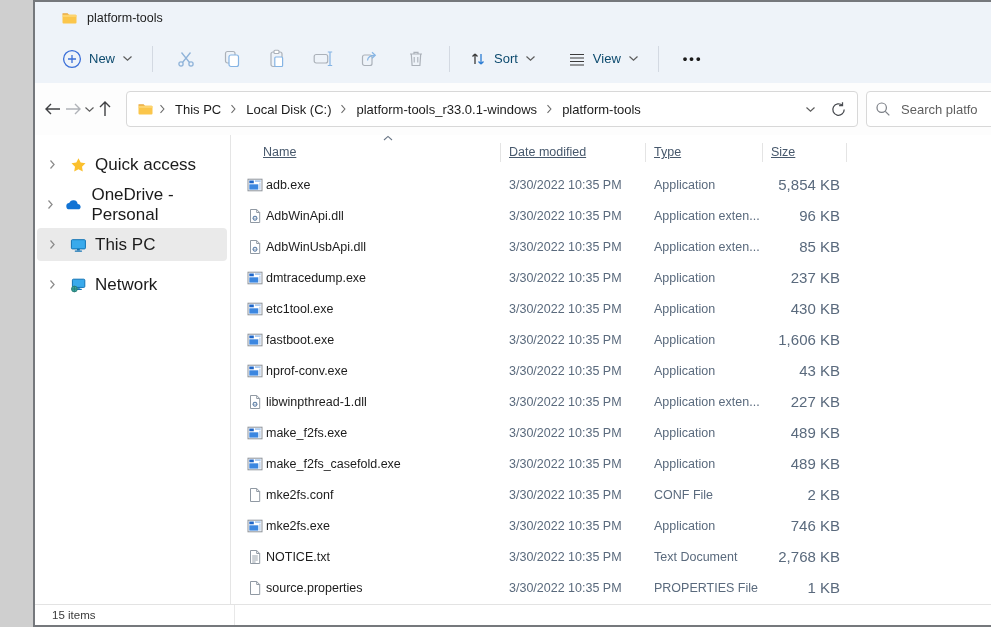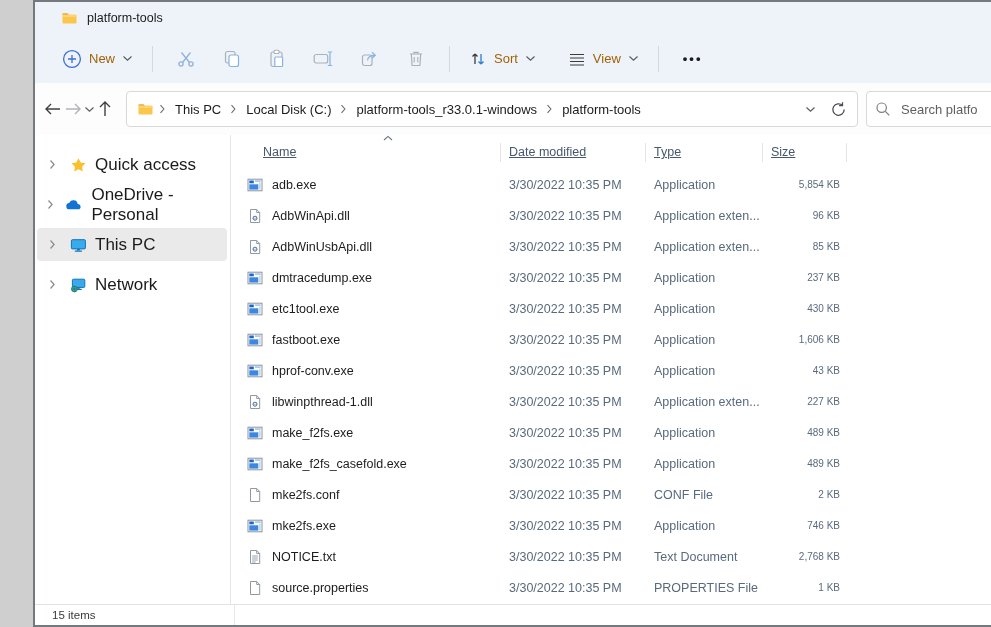--- a/index.html
+++ b/index.html
@@ -8,21 +8,21 @@
     width:991px; height:627px; background:#fff; position:relative; overflow:hidden;
     border:2px solid #75787c; display:flex; flex-direction:column;margin-left:33px;
   }
   
   .titlebar{ height:32px; background:#eef3f9; display:flex; align-items:center; flex:0 0 auto; }
   .tab{ display:flex; align-items:center; gap:9px; padding-left:26px; height:100%; }
   .tab-title{ font-size:12.5px; color:#1b1b1b; }
   
   .toolbar{ height:49px; background:#eef3f9; display:flex; align-items:center; padding-left:18px; flex:0 0 auto; }
   .tbtn{ display:flex; align-items:center; gap:7px; padding:6px 9px; border-radius:5px; cursor:default; }
-  .tbtn .lbl{ font-size:13px; color:#a16207; }
+  .tbtn .lbl{ font-size:13px; color:#0c4a6e; }
   .tsep{ width:1px; height:26px; background:#d3d9e2; margin:0 10px; }
   .icon-btn{ width:46px; display:flex; justify-content:center; padding:6px 0; }
   .dots{ letter-spacing:2px; font-weight:bold; color:#1b1b1b; font-size:13px; padding:0 14px; }
   
   .navrow{ height:52px; background:#fdfdfd; display:flex; align-items:center; padding:0 0 0 8px; flex:0 0 auto; overflow:hidden; }
   .navbtn{ width:30px; height:30px; display:flex; align-items:center; justify-content:center; margin:0 1px; border-radius:4px; }
   .addressbox{
     height:36px; flex:0 0 732px; margin-left:12px; border:1px solid #d8d8d8; border-radius:4px;
     background:#fff; display:flex; align-items:center; padding:0 8px 0 10px; overflow:hidden;
   }
@@ -48,23 +48,23 @@
   .side-label{ font-size:17px; color:#1b1b1b; margin-left:2px; }
   
   .filearea{ flex:1 1 auto; position:relative; padding-left:14px; overflow:hidden; }
   .cols{ display:grid; grid-template-columns:256px 145px 117px 84px; }
   .lheader{ height:34px; align-items:center; position:relative; }
   .hcell{ position:relative; font-size:12.5px; color:#47586c; padding-left:8px; height:100%; display:flex; align-items:center;text-decoration:underline; }
   .hcell.first{ padding-left:18px; }
   .hcell::after{ content:""; position:absolute; right:0; top:8px; height:19px; width:1px; background:#e4e4e4; }
   .sortcaret{ position:absolute; left:138px; top:0px; color:#6a7686; }
   .row{ height:31px; align-items:center; }
-  .cell-name{ display:flex; align-items:center; gap:9px; padding-left:2px; font-size:12.5px; color:#1c1c1c; overflow:hidden; white-space:nowrap; }
+  .cell-name{ display:flex; align-items:center; gap:3px; padding-left:2px; font-size:12.5px; color:#1c1c1c; overflow:hidden; white-space:nowrap; }
   .cell-dim{ font-size:12.5px; color:#5a6a7d; padding-left:8px; white-space:nowrap; }
-  .cell-size{ font-size:10px; color:#5a6a7d; text-align:right; padding-right:7px; white-space:nowrap; }
+  .cell-size{ font-size:15px; color:#5a6a7d; text-align:right; padding-right:7px; white-space:nowrap; }
   
   .statusbar{ height:21px; border-top:1px solid #e3e3e3; display:flex; align-items:center; flex:0 0 auto; background:#fff; }
   .status-left{ width:200px; height:100%; display:flex; align-items:center; padding-left:17px; border-right:1px solid #e8e8e8; }
   .status-left span{ font-size:11.5px; color:#3a3a3a; }
   svg{ display:block; }
 </style>
 </head>
 <body>
 
 <div class="window">

